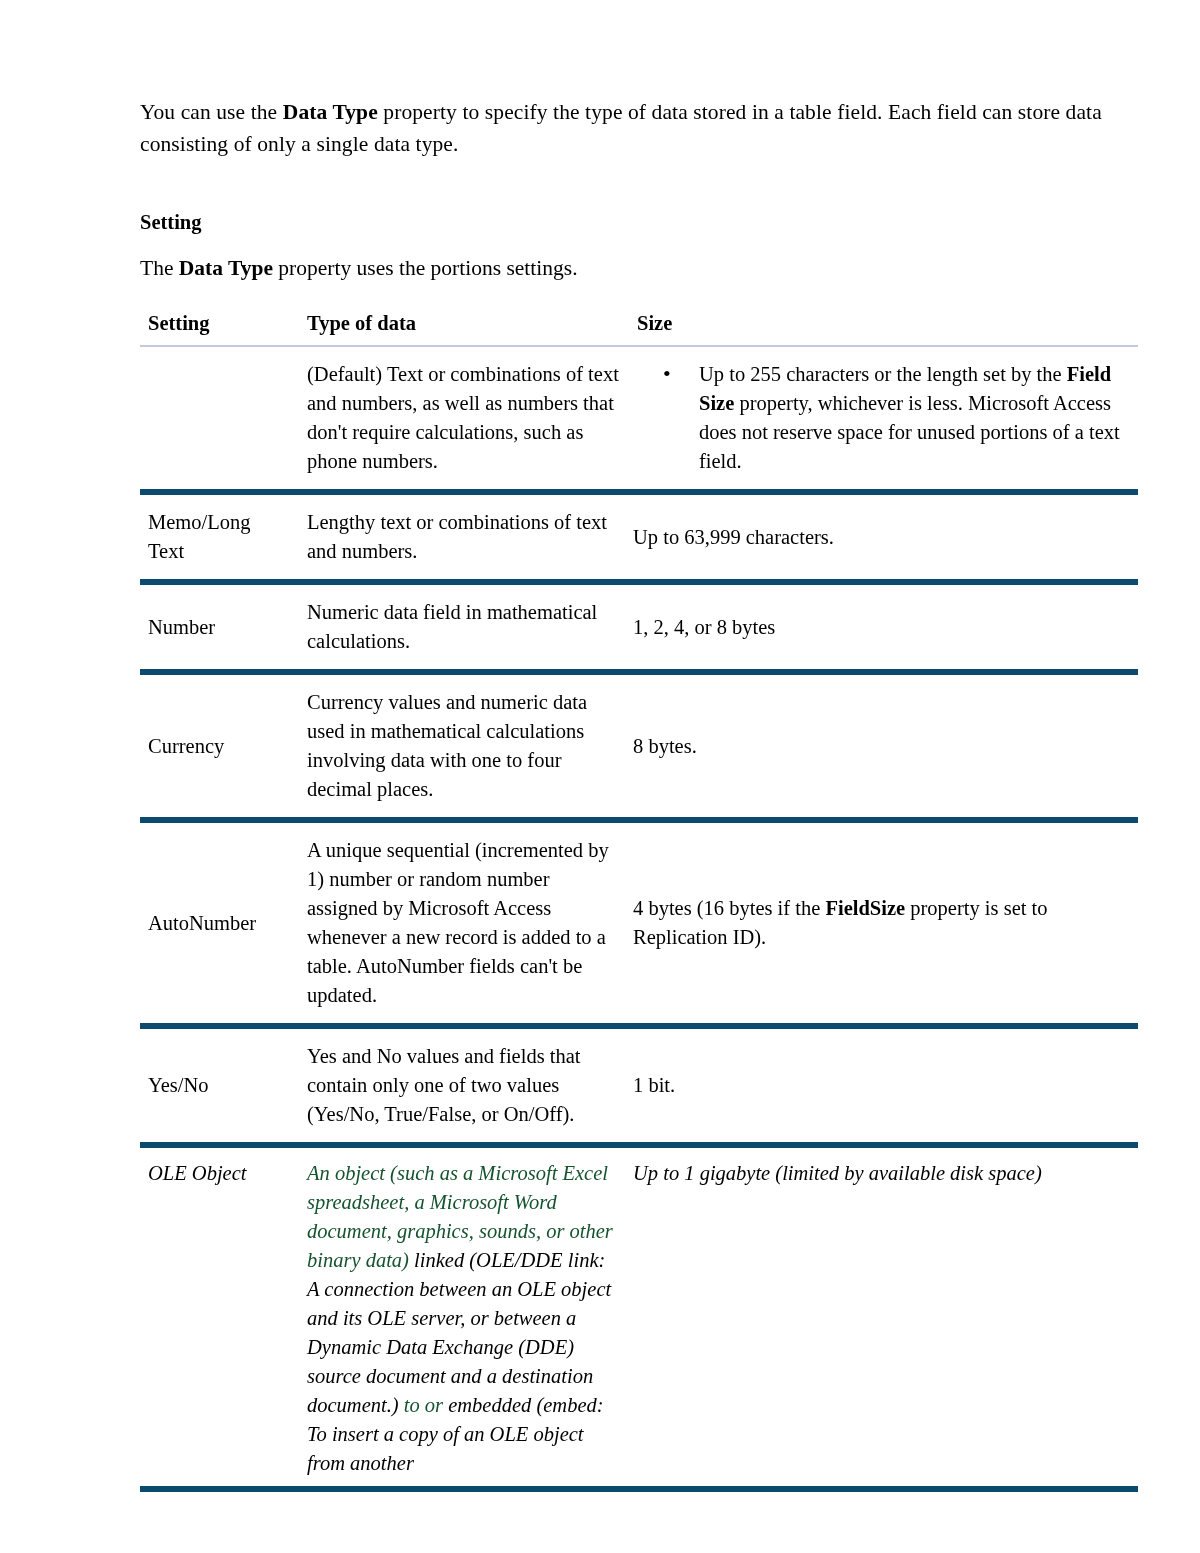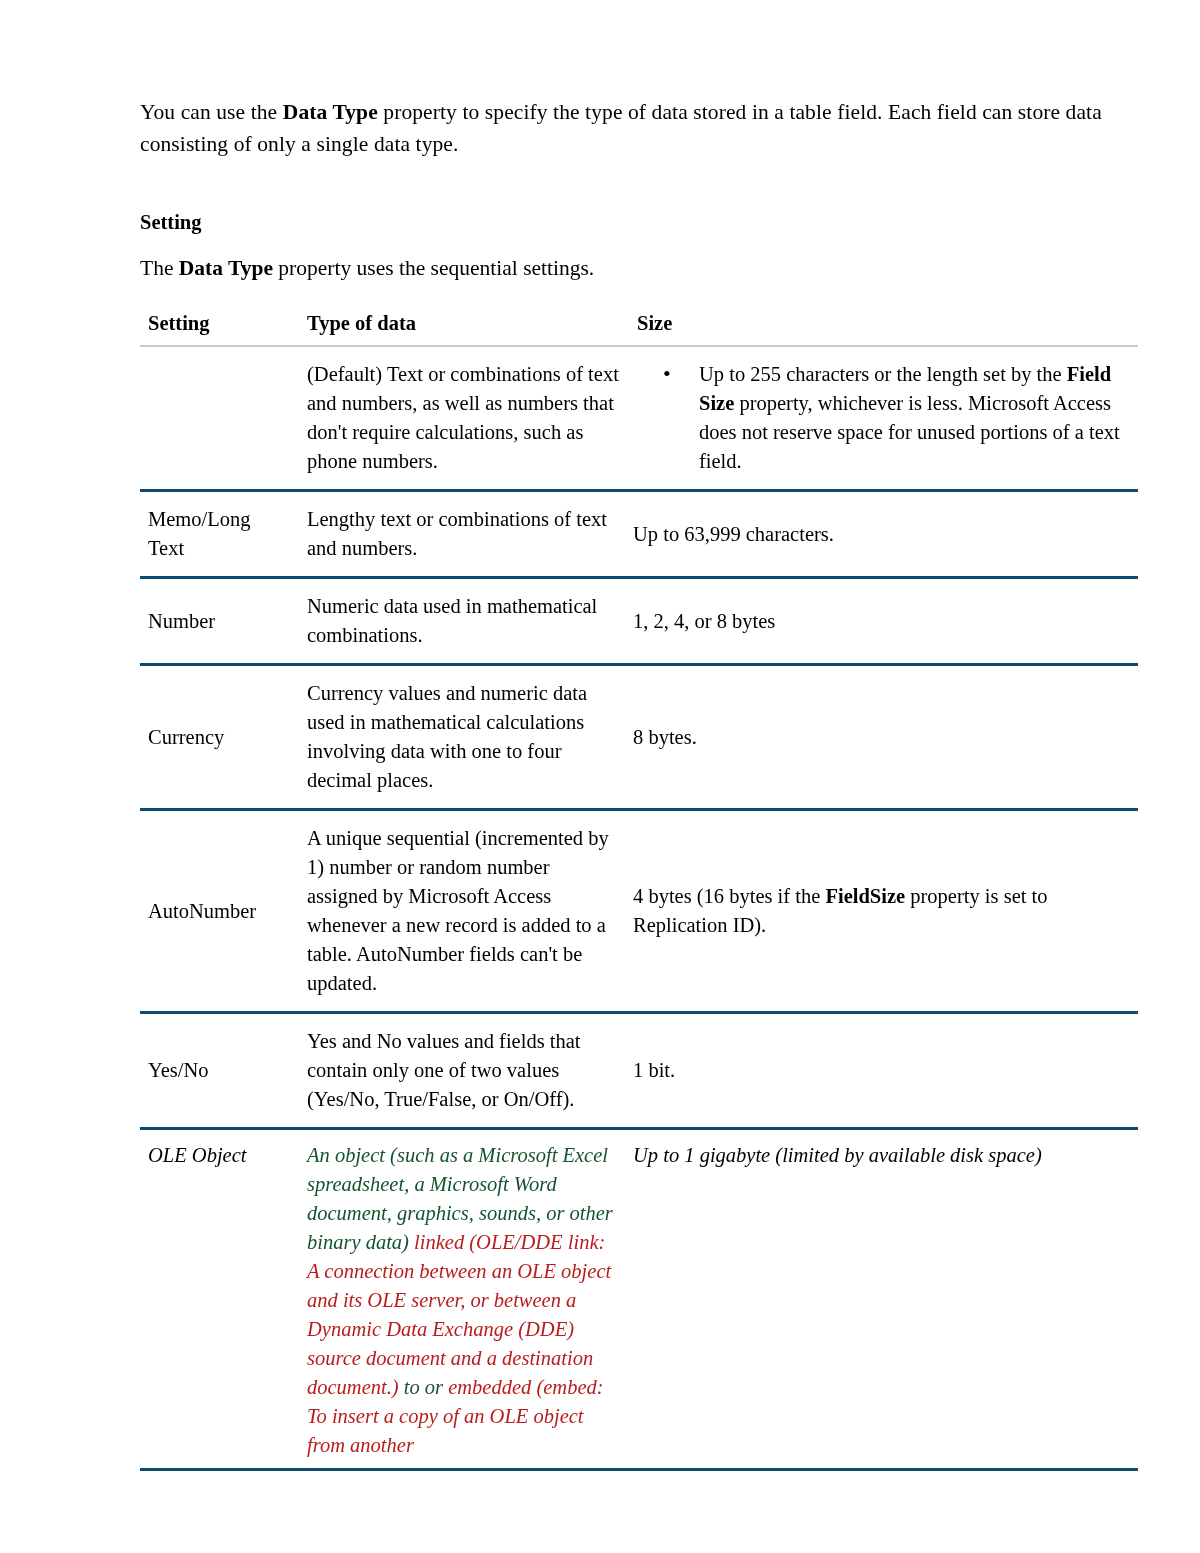--- a/index.html
+++ b/index.html
@@ -65,21 +65,21 @@
     font-weight: bold;
     padding: 4px 10px 10px 8px;
     vertical-align: bottom;
     border-bottom: 2px solid #c3cbdb;
   }
   table.datatable td {
     font-size: 20.5px;
     line-height: 29px;
     padding: 13px 10px 13px 8px;
     vertical-align: middle;
-    border-bottom: 3px solid #0c4a6e;
+    border-bottom: 6px solid #0c4a6e;
   }
   table.datatable tr.row-ole td {
     vertical-align: top;
     padding-top: 11px;
     padding-bottom: 8px;
     font-style: italic;
   }
   table.datatable td.col-setting { padding-left: 8px; }
   table.datatable td.col-type { padding-left: 8px; }
   table.datatable td.col-size { padding-left: 4px; }
@@ -96,38 +96,38 @@
   }
   .bulleted li::before {
     content: "\2022";
     position: absolute;
     left: 30px;
     top: -1px;
     font-size: 22px;
     line-height: 29px;
   }
   b, strong { font-weight: bold; }
-  .lnk { color: #b91c1c; }
+  .lnk { color: #000000; }
   .blk { color: #14532d; }
 </style>
 </head>
 <body>
 
 <div class="page">
   <div class="content">
 
     <p class="intro"><span>You can use the </span><b>Data Type</b><span> property to specify the type of data stored in a table field. Each field can store data consisting of only a single data type.</span></p>
 
     <div class="spacer-1"></div>
 
     <h2 class="section-heading">Setting</h2>
 
     <div class="spacer-2"></div>
 
-    <p class="lead"><span>The </span><b>Data Type</b><span> property uses the sequential settings.</span></p>
+    <p class="lead"><span>The </span><b>Data Type</b><span> property uses the portions settings.</span></p>
 
     <div class="spacer-3"></div>
 
     <table class="datatable">
       <colgroup>
         <col class="c-setting">
         <col class="c-type">
         <col class="c-size">
       </colgroup>
       <thead>
@@ -150,21 +150,21 @@
         </tr>
 
         <tr>
           <td class="col-setting">Memo/Long Text</td>
           <td class="col-type">Lengthy text or combinations of text and numbers.</td>
           <td class="col-size">Up to 63,999 characters.</td>
         </tr>
 
         <tr>
           <td class="col-setting">Number</td>
-          <td class="col-type">Numeric data used in mathematical combinations.</td>
+          <td class="col-type">Numeric data field in mathematical calculations.</td>
           <td class="col-size">1, 2, 4, or 8 bytes</td>
         </tr>
 
 
         <tr>
           <td class="col-setting">Currency</td>
           <td class="col-type">Currency values and numeric data used in mathematical calculations involving data with one to four decimal places.</td>
           <td class="col-size">8 bytes.</td>
         </tr>
 

